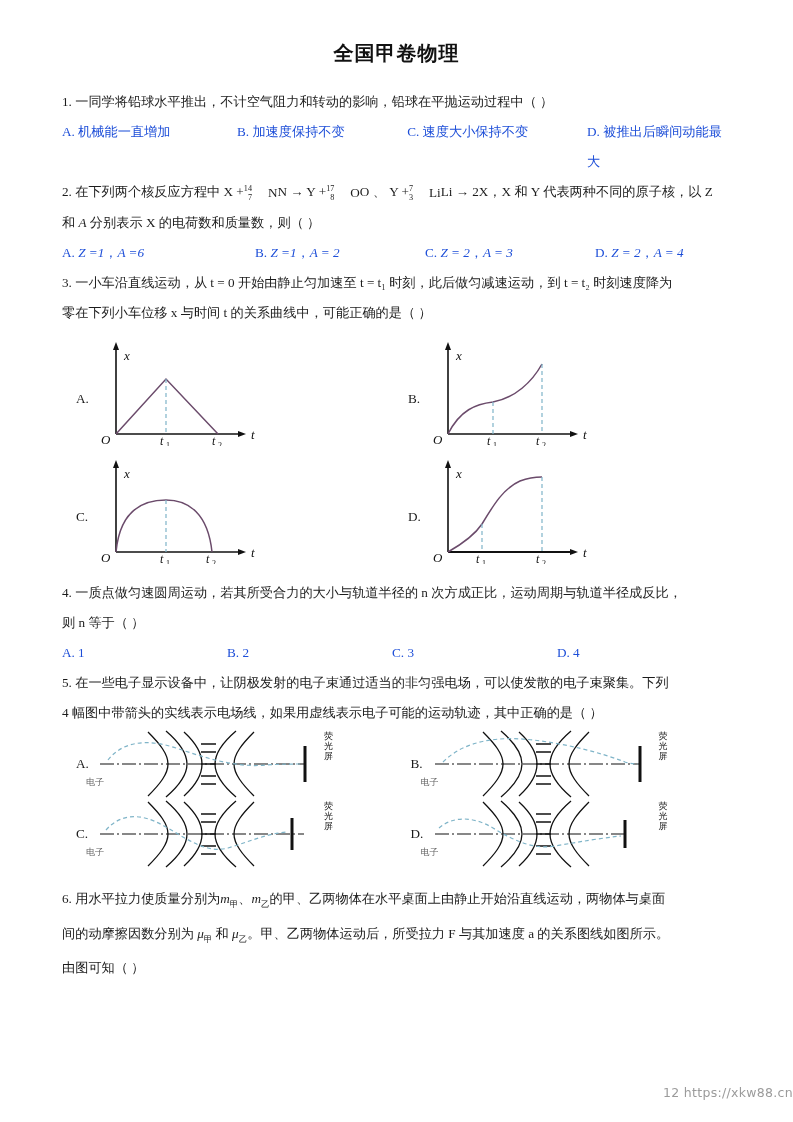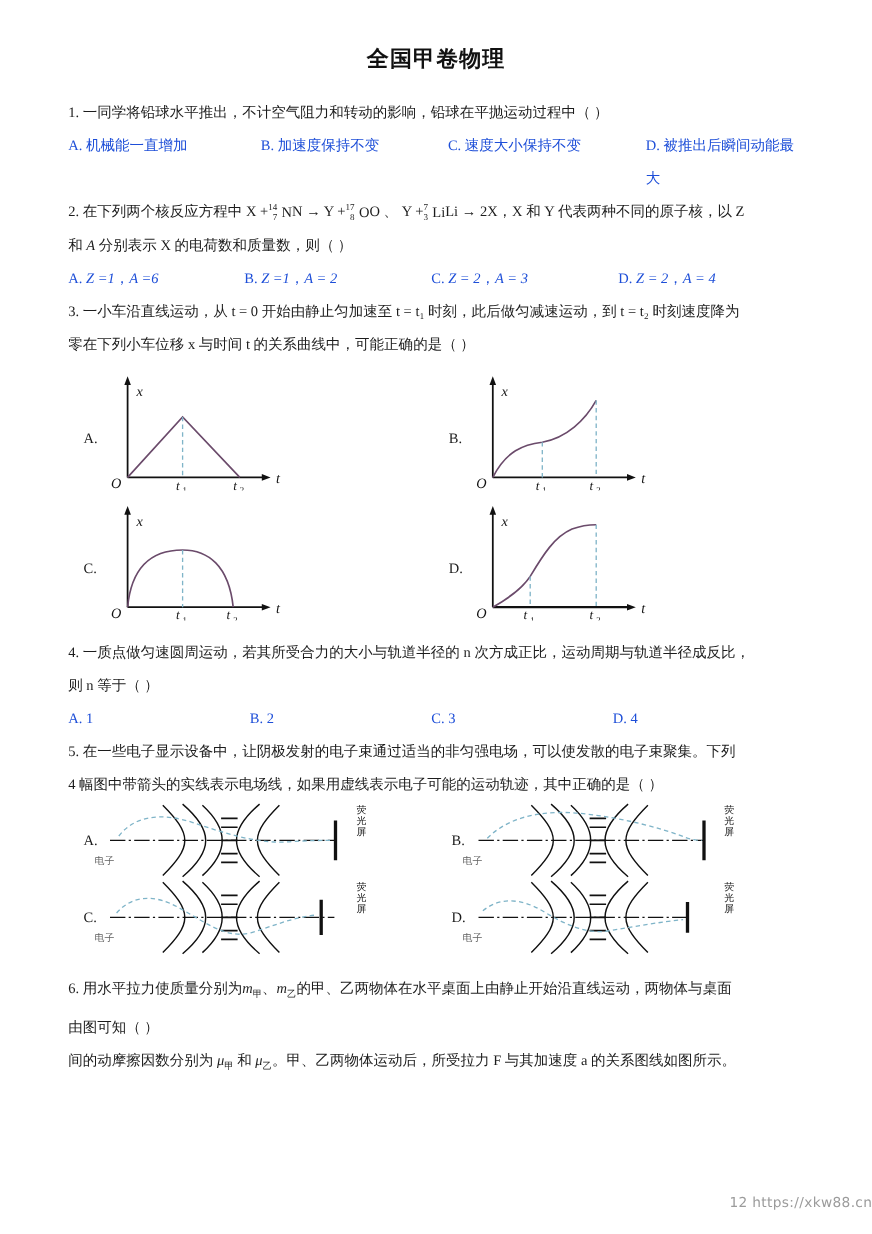--- a/index.html
+++ b/index.html
@@ -38,36 +38,36 @@
   .opts {
     font-size: 13.2px;
     line-height: 30px;
     display: flex;
     color: #1d4ed8;
   }
   .opts.spread-1 > span:nth-child(1) { width: 180px; }
   .opts.spread-1 > span:nth-child(2) { width: 175px; }
   .opts.spread-1 > span:nth-child(3) { width: 185px; }
   .opts.spread-2 > span:nth-child(1) { width: 160px; }
-  .opts.spread-2 > span:nth-child(2) { width: 170px; }
+  .opts.spread-2 > span:nth-child(2) { width: 170px; margin-left: 33px; }
   .opts.spread-2 > span:nth-child(3) { width: 170px; }
   .opts.spread-3 > span { width: 165px; }
 
   i.v { font-style: italic; font-family: "Liberation Serif", serif; }
   .nuc-wrap {
     display: inline-flex;
     align-items: center;
     vertical-align: middle;
   }
   .nuc-idx {
     display: inline-flex;
     flex-direction: column;
     justify-content: flex-end;
     line-height: 1;
-    margin-right: 4px;
+    margin-right: 16px;
   }
   .nuc-idx span { font-size: 8.2px; line-height: 9px; text-align: right; }
   sub.small { font-size: 8.5px; }
 
   
   .graph-row {
     display: flex;
     margin-top: 6px;
   }
   .graph-cell {
@@ -401,20 +401,20 @@
           <span>荧光屏</span>
         </div>
         <div class="elabel">电子</div>
       </div>
     </div>
   </div>
 
   <div class="q-line" style="margin-top:16px">
     <span>6. 用水平拉力使质量分别为</span><i class="v">m</i><sub class="small">甲</sub><span>、</span><i class="v">m</i><sub class="small">乙</sub><span>的甲、乙两物体在水平桌面上由静止开始沿直线运动，两物体与桌面</span>
   </div>
-  <div class="q-line">由图可知（      ）</div>
   <div class="q-line">
     <span>间的动摩擦因数分别为</span> <i class="v">μ</i><sub class="small">甲</sub> <span>和</span> <i class="v">μ</i><sub class="small">乙</sub><span>。甲、乙两物体运动后，所受拉力 F 与其加速度 a 的关系图线如图所示。</span>
   </div>
+  <div class="q-line">由图可知（      ）</div>
 
   <div class="footer">12 https://xkw88.cn</div>
 
 </div>
 
 </body></html>

